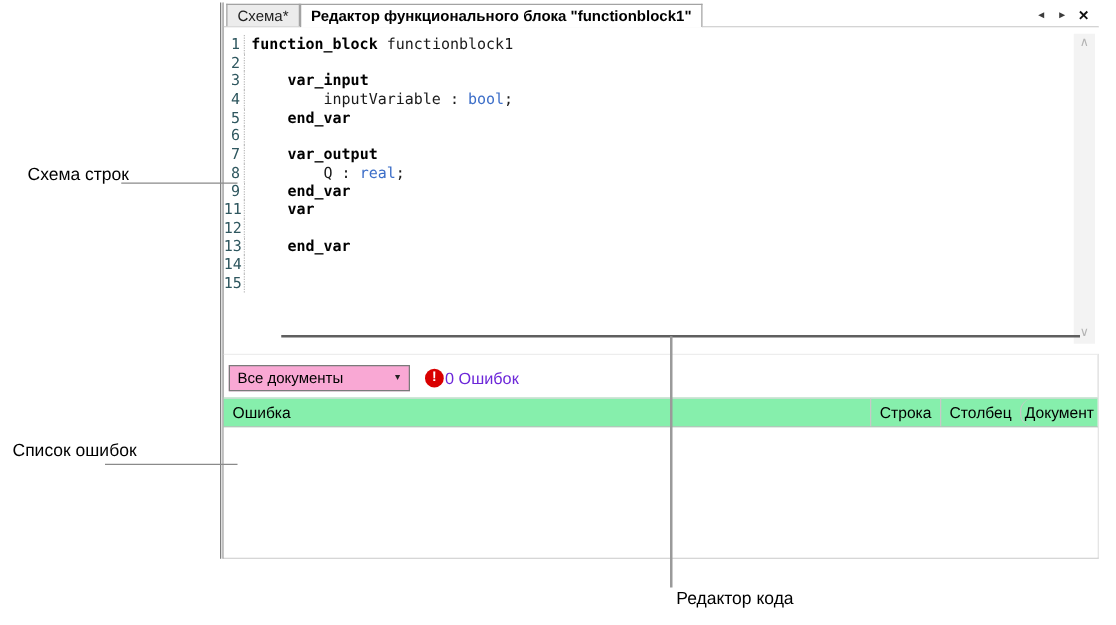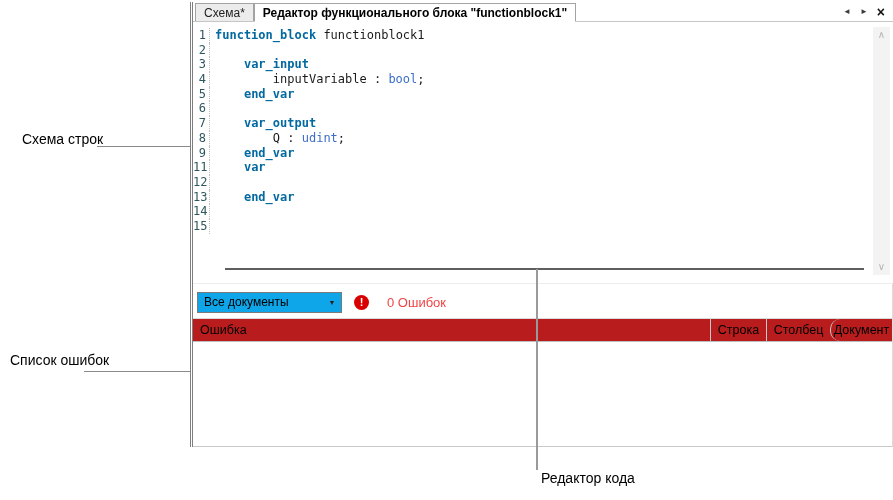--- a/index.html
+++ b/index.html
@@ -1,20 +1,20 @@
 <!DOCTYPE html>
 <html><head>
 <meta charset="utf-8">
 <style>
   * { margin:0; padding:0; box-sizing:border-box; }
   html,body { width:893px; height:500px; background:#ffffff; overflow:hidden;
               font-family:"Liberation Sans", sans-serif; position:relative; }
 
   
-  .app { position:absolute; left:190px; top:2px; width:703px; height:445px;
+  .app { position:absolute; left:176px; top:2px; width:703px; height:445px;
          border-left:3px double #7e7e7e; background:#fff; }
 
   
   .tabbar { position:relative; height:20px; display:flex; align-items:flex-end;
             border-bottom:1px solid #c6c6c6; background:#fff; }
   .tab { height:19px; display:flex; align-items:center; padding:0 8px;
          font-size:12px; white-space:nowrap; cursor:default; }
   .tab.inactive { background:#ececec; border:1px solid #a3a3a3; border-bottom:none;
                   margin-left:2px; color:#222; height:18px; }
   .tab.active { background:#ffffff; border:1px solid #a3a3a3; border-bottom:1px solid #fff;
@@ -24,46 +24,46 @@
   .closex { font-size:14px; font-weight:bold; color:#111; line-height:1; }
 
   
   .editor { position:relative; height:261px; background:#fff; overflow:hidden; }
   .code-lines { padding-top:6px; font-family:"DejaVu Sans Mono", monospace;
                 font-size:12px; }
   .code-line { display:flex; height:14.7px; line-height:14.7px; }
   .ln { width:17px; flex:0 0 17px; text-align:right; padding-right:3px;
         color:#2f575f; border-right:1px dotted #bdbdbd; }
   .code { padding-left:5px; white-space:pre; }
-  .k { color:#0369a1; font-weight:bold; }
+  .k { color:#000000; font-weight:bold; }
   .y { color:#3c6ec8;text-align:center; }
   .p { color:#1a1a1a; }
 
   
   .vscroll { position:absolute; right:3px; top:5px; width:17px; height:248px;
              background:#f3f3f3; display:flex; flex-direction:column;
              justify-content:space-between; align-items:center; }
   .scr-arrow { font-size:10px; color:#b4b4b4; line-height:1; padding:3px 0; }
 
   
   .bottom { position:relative; height:164px; background:#fff; border-top:1px solid #ededed;
             border-bottom:1px solid #c9c9c9; border-right:1px solid #dcdcdc;
             display:flex; flex-direction:column; }
   .toolbar { display:flex; align-items:center; padding:6px 0 0 4px; height:30px; }
-  .dropdown { width:145px; height:21px; border:1px solid #7a7a7a; background:#0ea5e9;
+  .dropdown { width:145px; height:21px; border:1px solid #7a7a7a; background:#f9a8d4;
               display:flex; align-items:center; cursor:default; }
   .dd-label { flex:1; font-size:12px; padding-left:6px; color:#000; white-space:nowrap; }
   .dd-arrow { width:18px; text-align:center; font-size:7px; color:#222; }
   .errbadge { margin-left:12px; width:15px; height:15px; border-radius:50%;
               background:#d90000; color:#fff; font-size:11px; font-weight:bold;
               display:flex; align-items:center; justify-content:center; line-height:1; }
-  .errcount { margin-left:18px; font-size:13px; color:#ef4444; }
+  .errcount { margin-left:1px; font-size:13px; color:#6d28d9; }
 
   
-  .thead { margin-top:4px; height:24px; display:flex; background:#b91c1c;
+  .thead { margin-top:4px; height:24px; display:flex; background:#86efac;
            border-top:1px solid #dadada; border-bottom:1px solid #bdbdbd;
            font-size:12.5px; color:#000; align-items:center; }
   .th { display:flex; align-items:center; justify-content:center; height:100%; }
   .th.c0 { flex:1; justify-content:flex-start; padding-left:7px; }
   .th.c1 { width:56px; border-left:1px solid #c8c8c8; }
   .th.c2 { width:64px; border-left:1px solid #c8c8c8; }
   .th.c3 { width:62px; border-left:1px solid #c8c8c8;border-radius:10px; }
   .tbody { flex:1; background:#fff; }
 
   
@@ -114,21 +114,21 @@
         <div class="code-line">
           <span class="ln">6</span>
           <span class="code"></span>
         </div>
         <div class="code-line">
           <span class="ln">7</span>
           <span class="code"><span class="p">    </span><span class="k">var_output</span></span>
         </div>
         <div class="code-line">
           <span class="ln">8</span>
-          <span class="code"><span class="p">        Q : </span><span class="y">udint</span><span class="p">;</span></span>
+          <span class="code"><span class="p">        Q : </span><span class="y">real</span><span class="p">;</span></span>
         </div>
         <div class="code-line">
           <span class="ln">9</span>
           <span class="code"><span class="p">    </span><span class="k">end_var</span></span>
         </div>
         <div class="code-line">
           <span class="ln">11</span>
           <span class="code"><span class="p">    </span><span class="k">var</span></span>
         </div>
         <div class="code-line">

